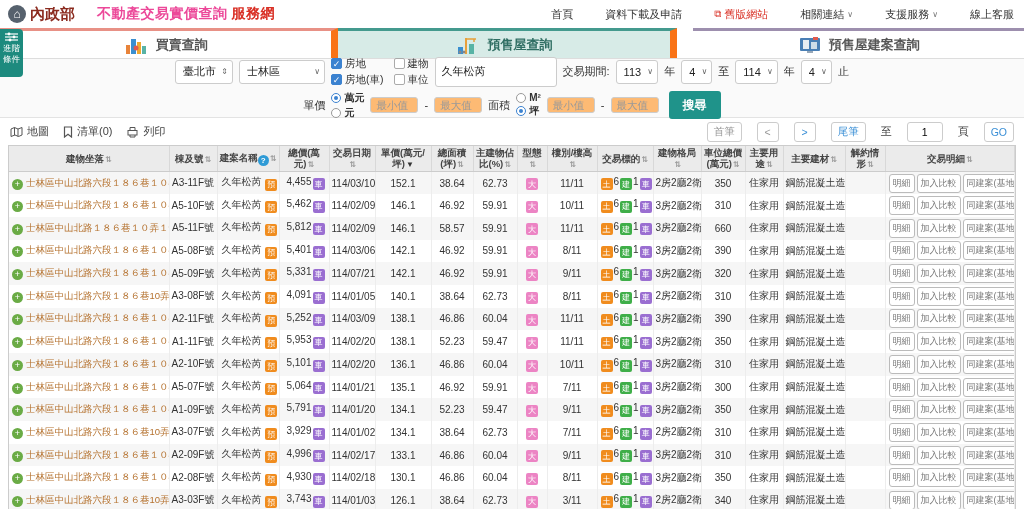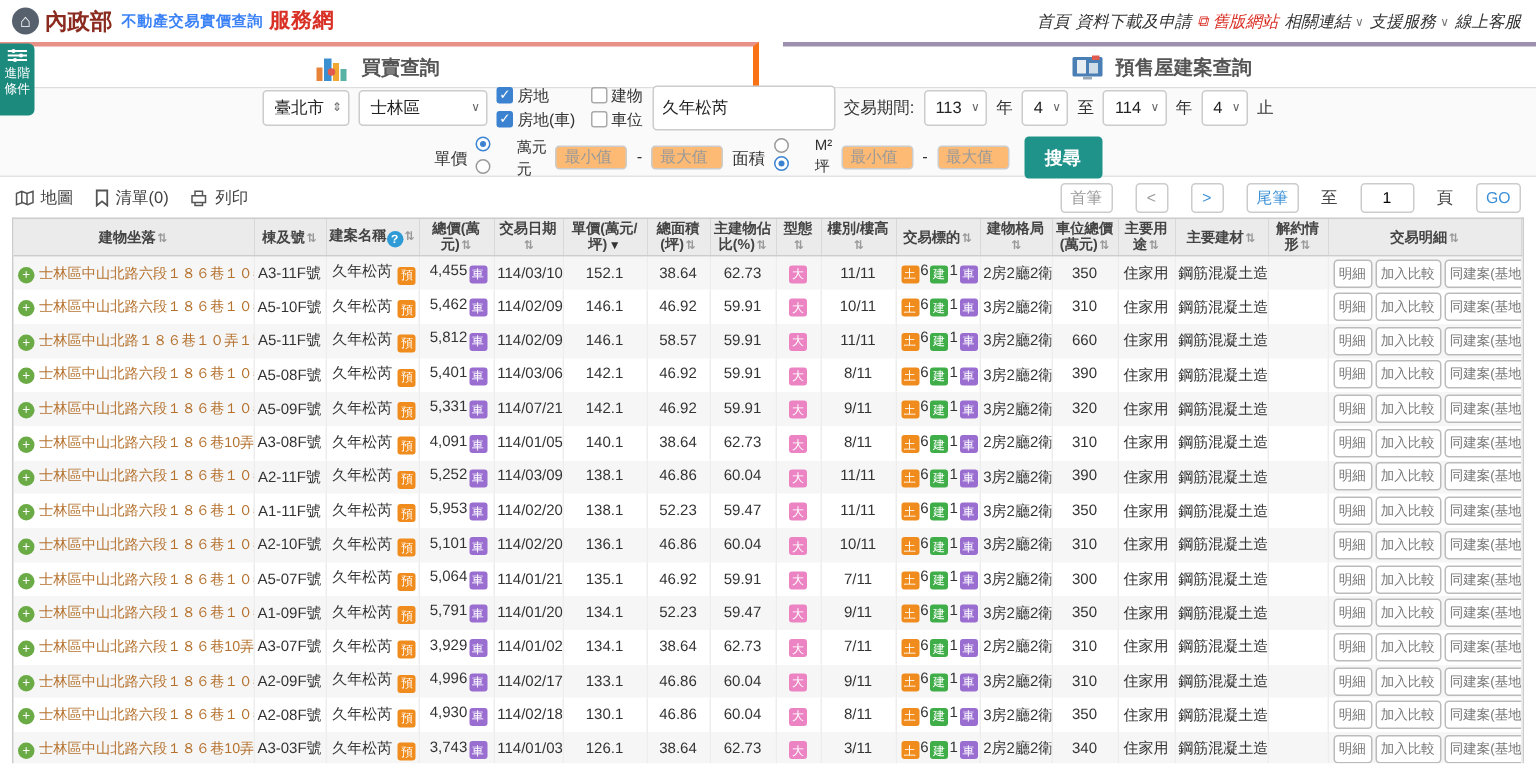--- a/index.html
+++ b/index.html
@@ -7,32 +7,32 @@
     font-family:"Liberation Sans","DejaVu Sans",sans-serif; }
 
   
   .topbar { height:28px; display:flex; align-items:center; justify-content:space-between;
     padding:0 10px 0 8px; background:#fff; }
   .brand { display:flex; align-items:center; gap:4px; }
   .logo { width:18px; height:18px; border-radius:50%; background:#56616d; color:#fff;
     font-size:12px; display:flex; align-items:center; justify-content:center; }
   .brand .agency { font-family:"Liberation Serif","DejaVu Serif",serif; font-weight:bold;
     font-size:15px; color:#8b2b1f; margin-right:2px;}
-  .brand .main { font-weight:bold; font-size:10px; color:#3b82f6; letter-spacing:.5px;}
+  .brand .main { font-weight:bold; font-size:14px; color:#ec4899; letter-spacing:.5px;margin-left:16px;}
   .brand .suffix { font-weight:bold; font-size:14px; color:#d93025; letter-spacing:.5px;}
-  .topnav { display:flex; align-items:flex-start; gap:4px; font-size:11px; color:#333;font-style:italic; }
+  .topnav { display:flex; align-items:flex-start; gap:32px; font-size:11px; color:#333; }
   .topnav .lnk { cursor:pointer; display:flex; align-items:center; gap:3px;}
   .topnav .red { color:#d93025; }
   .caret { font-size:8px; color:#777; }
   .extlink { color:#d93025; font-size:10px; }
 
   
   .tabs { display:flex; height:31px; border-bottom:1px solid #ddd; }
   .tab { flex:1; display:flex; align-items:center; justify-content:center; gap:6px;
-    background:#fff; border-right:4px solid #f97316; font-size:13px; font-weight:bold;
+    background:#fff; border-right:7px solid #f97316; font-size:13px; font-weight:bold;
     color:#555; cursor:pointer; border-top:3px solid transparent;}
   .tab.t1,.tab.t2 { border-top-color:#e89186; }
   .tab.t3 { border-top-color:#449a8e; background:#d7ebe7; color:#2f6e63;}
   .tab.t4 { border-top-color:#9d8fae; border-right:none;margin-left:16px;}
 
   
   .advbtn { position:absolute; left:0; top:29px; width:23px; height:48px; background:#1d8a7e;
     border-radius:0 4px 4px 0; color:#fff; display:flex; flex-direction:column; align-items:center;
     padding-top:3px; gap:1px; cursor:pointer; z-index:5;}
   .advbtn .lbl { font-size:8.5px; line-height:10px; writing-mode:horizontal-tb; text-align:center;}
@@ -49,21 +49,21 @@
   .cbitem { display:flex; align-items:center; gap:3px; cursor:pointer;}
   .box { width:11px; height:11px; border:1px solid #aaa; border-radius:2px; background:#fff;
     display:inline-flex; align-items:center; justify-content:center; font-size:9px; color:#fff;}
   .cbitem.checked .box { background:#3b82d0; border-color:#3b82d0; }
   .tin { height:30px; width:122px; border:1px solid #ccc; border-radius:3px; padding:0 6px;
     font-size:11px; font-family:inherit; color:#222; background:#fff;}
   .nin { height:16px; width:48px; border:1px solid #ccc; border-radius:3px; padding:0 5px;
     font-size:10.5px; font-family:inherit; background:#fdba74;}
   .nin::placeholder,.tin::placeholder { color:#999; }
   .radstack { display:flex; flex-direction:column; gap:1px; font-size:10px; }
-  .raditem { display:flex; align-items:flex-start; gap:17px; cursor:pointer;}
+  .raditem { display:flex; align-items:center; gap:3px; cursor:pointer;font-weight:bold;}
   .rad { width:10px; height:10px; border:1px solid #999; border-radius:50%; background:#fff; position:relative;}
   .raditem.on .rad { border-color:#3b82d0; }
   .raditem.on .rad::after { content:""; position:absolute; inset:2px; border-radius:50%; background:#3b82d0;}
   .searchbtn { height:28px; padding:0 14px; background:#1f938a; color:#fff; border:none;
     border-radius:3px; font-size:12px; font-weight:bold; font-family:inherit; cursor:pointer; margin-left:4px;}
 
   
   .rtools { height:27px; display:flex; align-items:center; justify-content:space-between; padding:0 10px;}
   .ltools { display:flex; align-items:center; gap:14px; font-size:11px; color:#444; }
   .tool { display:flex; align-items:center; gap:4px; cursor:pointer; }
@@ -159,20 +159,31 @@
 <div class="tabs">
   <div class="tab t1">
     <svg class="ticon" width="26" height="18" viewBox="0 0 26 18">
       <rect x="2" y="9" width="4" height="9" fill="#e8833a"></rect>
         <rect x="7" y="3" width="5" height="15" fill="#3a8fd0"></rect>
       <rect x="13" y="6" width="4" height="12" fill="#f0a830"></rect>
         <rect x="18" y="10" width="4" height="8" fill="#58b3a5"></rect>
       <circle cx="12" cy="12" r="2.5" fill="#e05a4e"></circle>
     </svg>
     <span>買賣查詢</span>
+  </div>
+  <div class="tab t3">
+    <svg class="ticon" width="26" height="18" viewBox="0 0 26 18">
+      <rect x="3" y="11" width="5" height="7" fill="#3a8fd0"></rect>
+        <rect x="14" y="8" width="5" height="10" fill="#58b3a5"></rect>
+      <rect x="10" y="2" width="2" height="16" fill="#e8a03a"></rect>
+        <path d="M11 3 h10 M19 3 v3" stroke="#e8a03a" stroke-width="1.5" fill="none"></path>
+      <circle cx="5" cy="16" r="1.5" fill="#888"></circle>
+        <circle cx="9" cy="16" r="1.5" fill="#888"></circle>
+    </svg>
+    <span>預售屋查詢</span>
   </div>
   <div class="tab t4">
     <svg class="ticon" width="26" height="18" viewBox="0 0 26 18">
       <rect x="3" y="2" width="20" height="13" rx="1" fill="#4a7fb5"></rect>
         <rect x="6" y="4" width="6" height="9" fill="#e9eef3"></rect>
       <rect x="14" y="6" width="6" height="7" fill="#cfdde8"></rect>
         <rect x="10" y="15" width="6" height="2" fill="#98a8b8"></rect>
       <rect x="16" y="1" width="5" height="3" fill="#e05a4e"></rect>
     </svg>
     <span>預售屋建案查詢</span>

